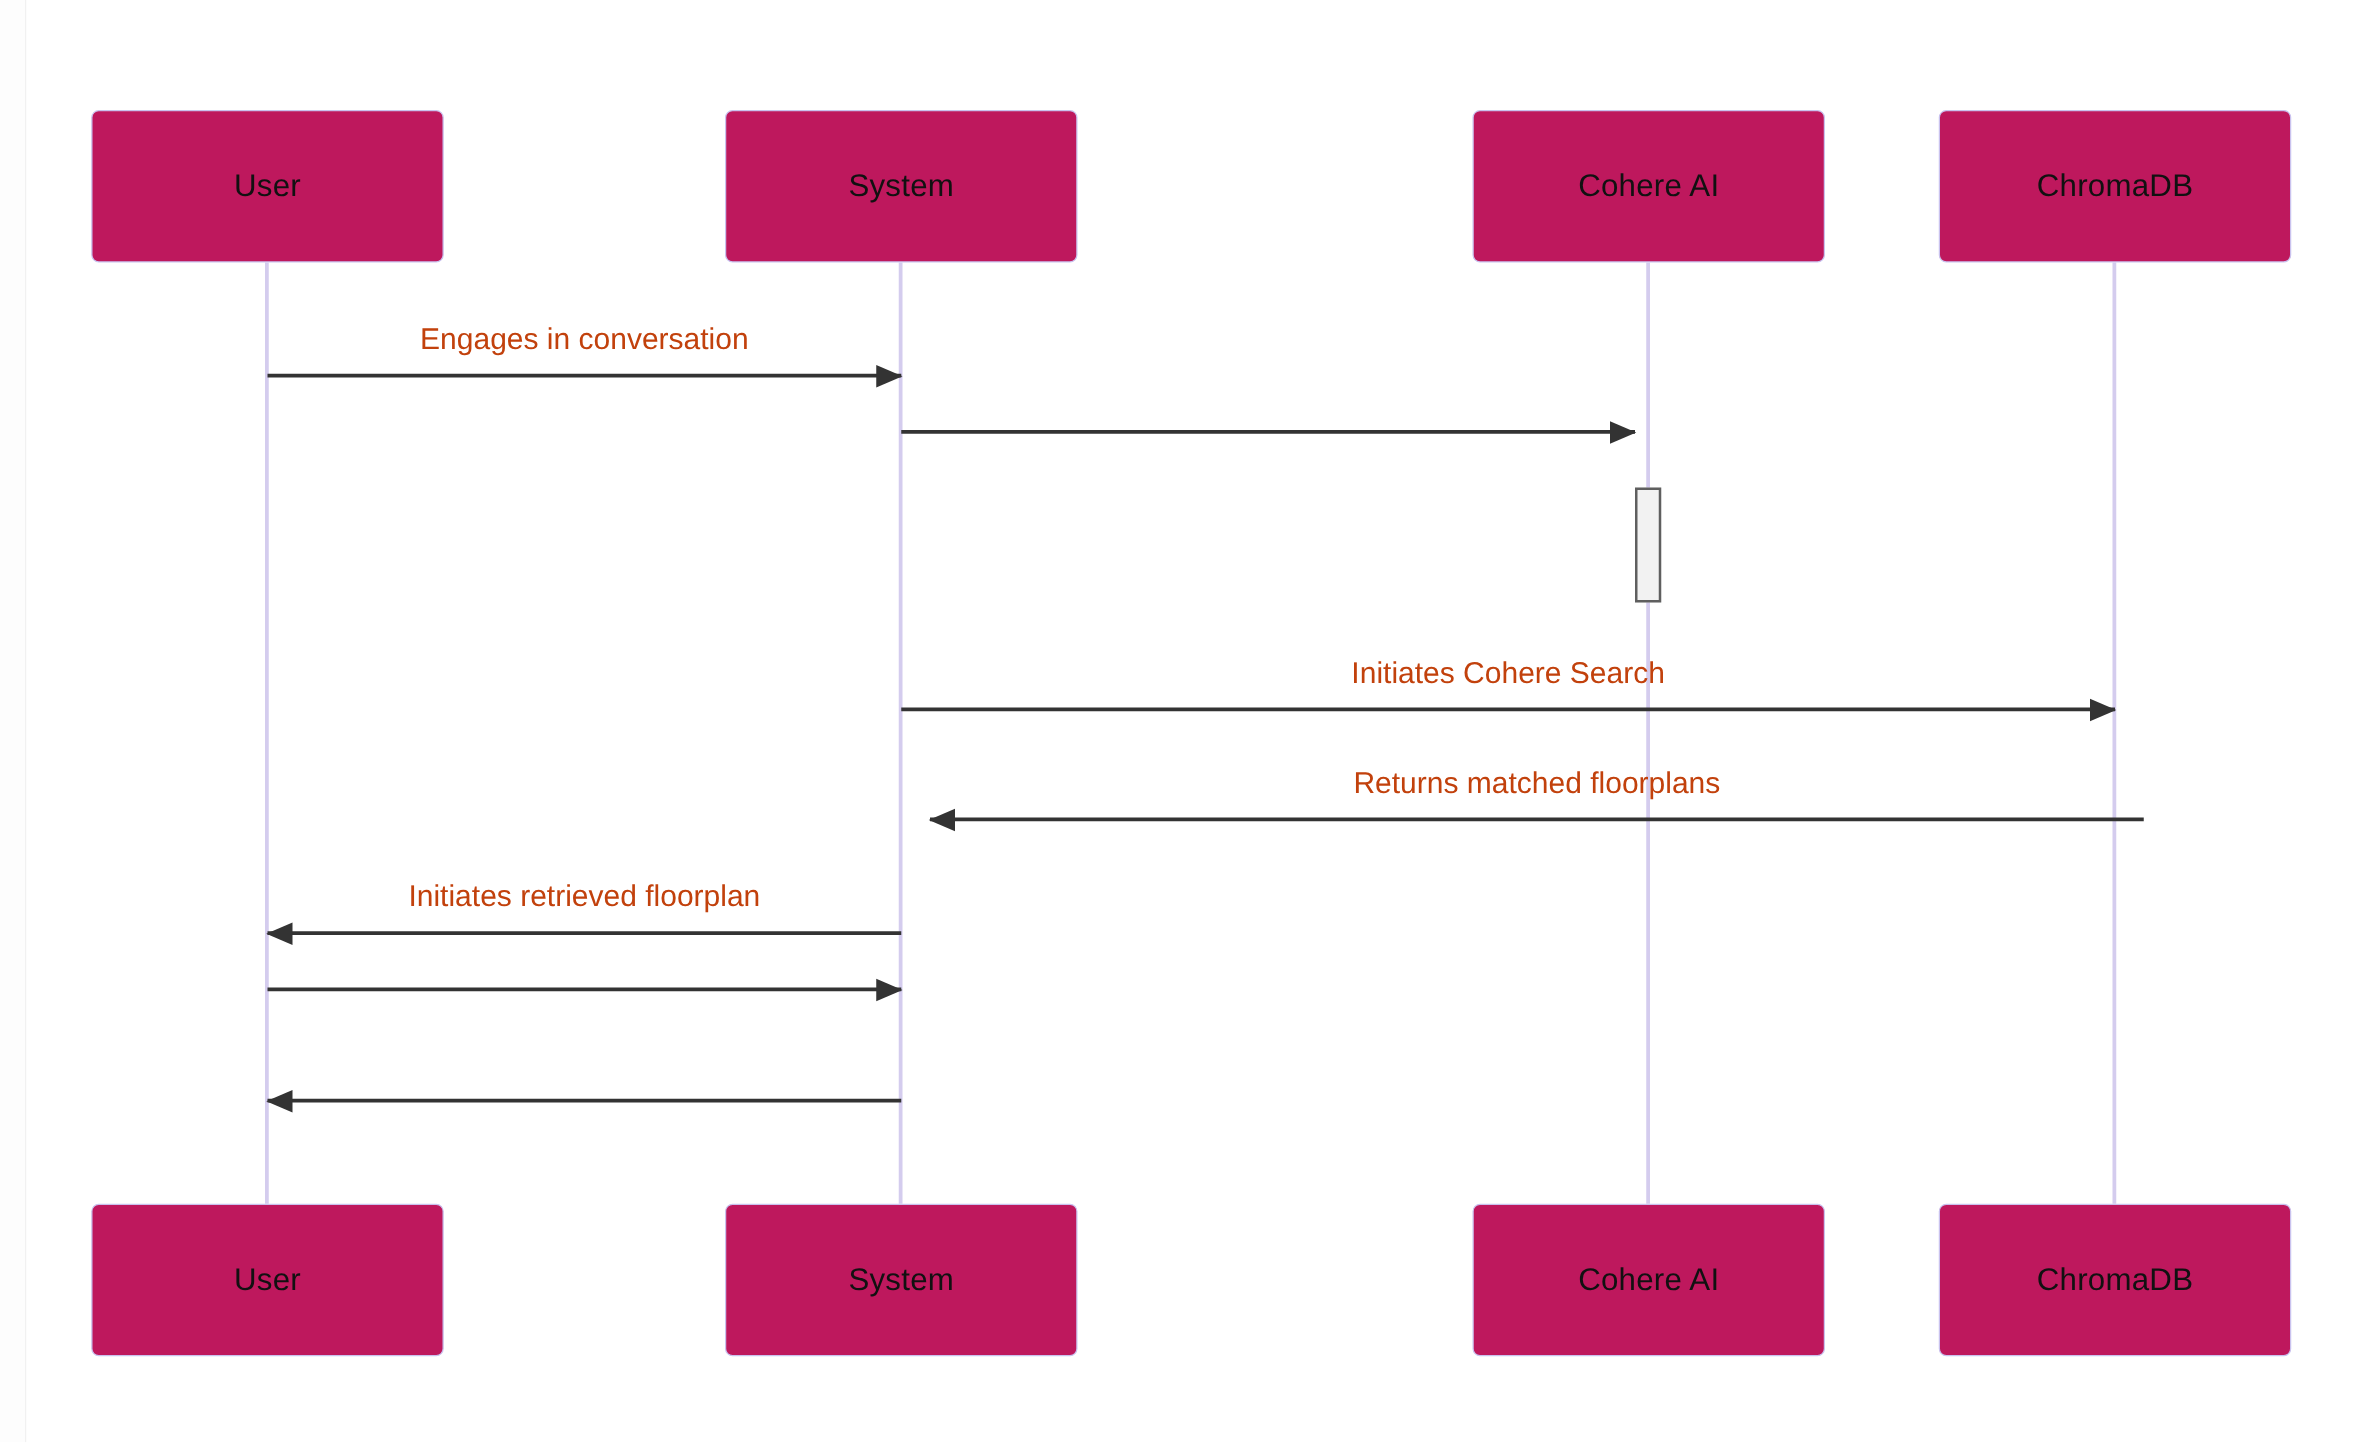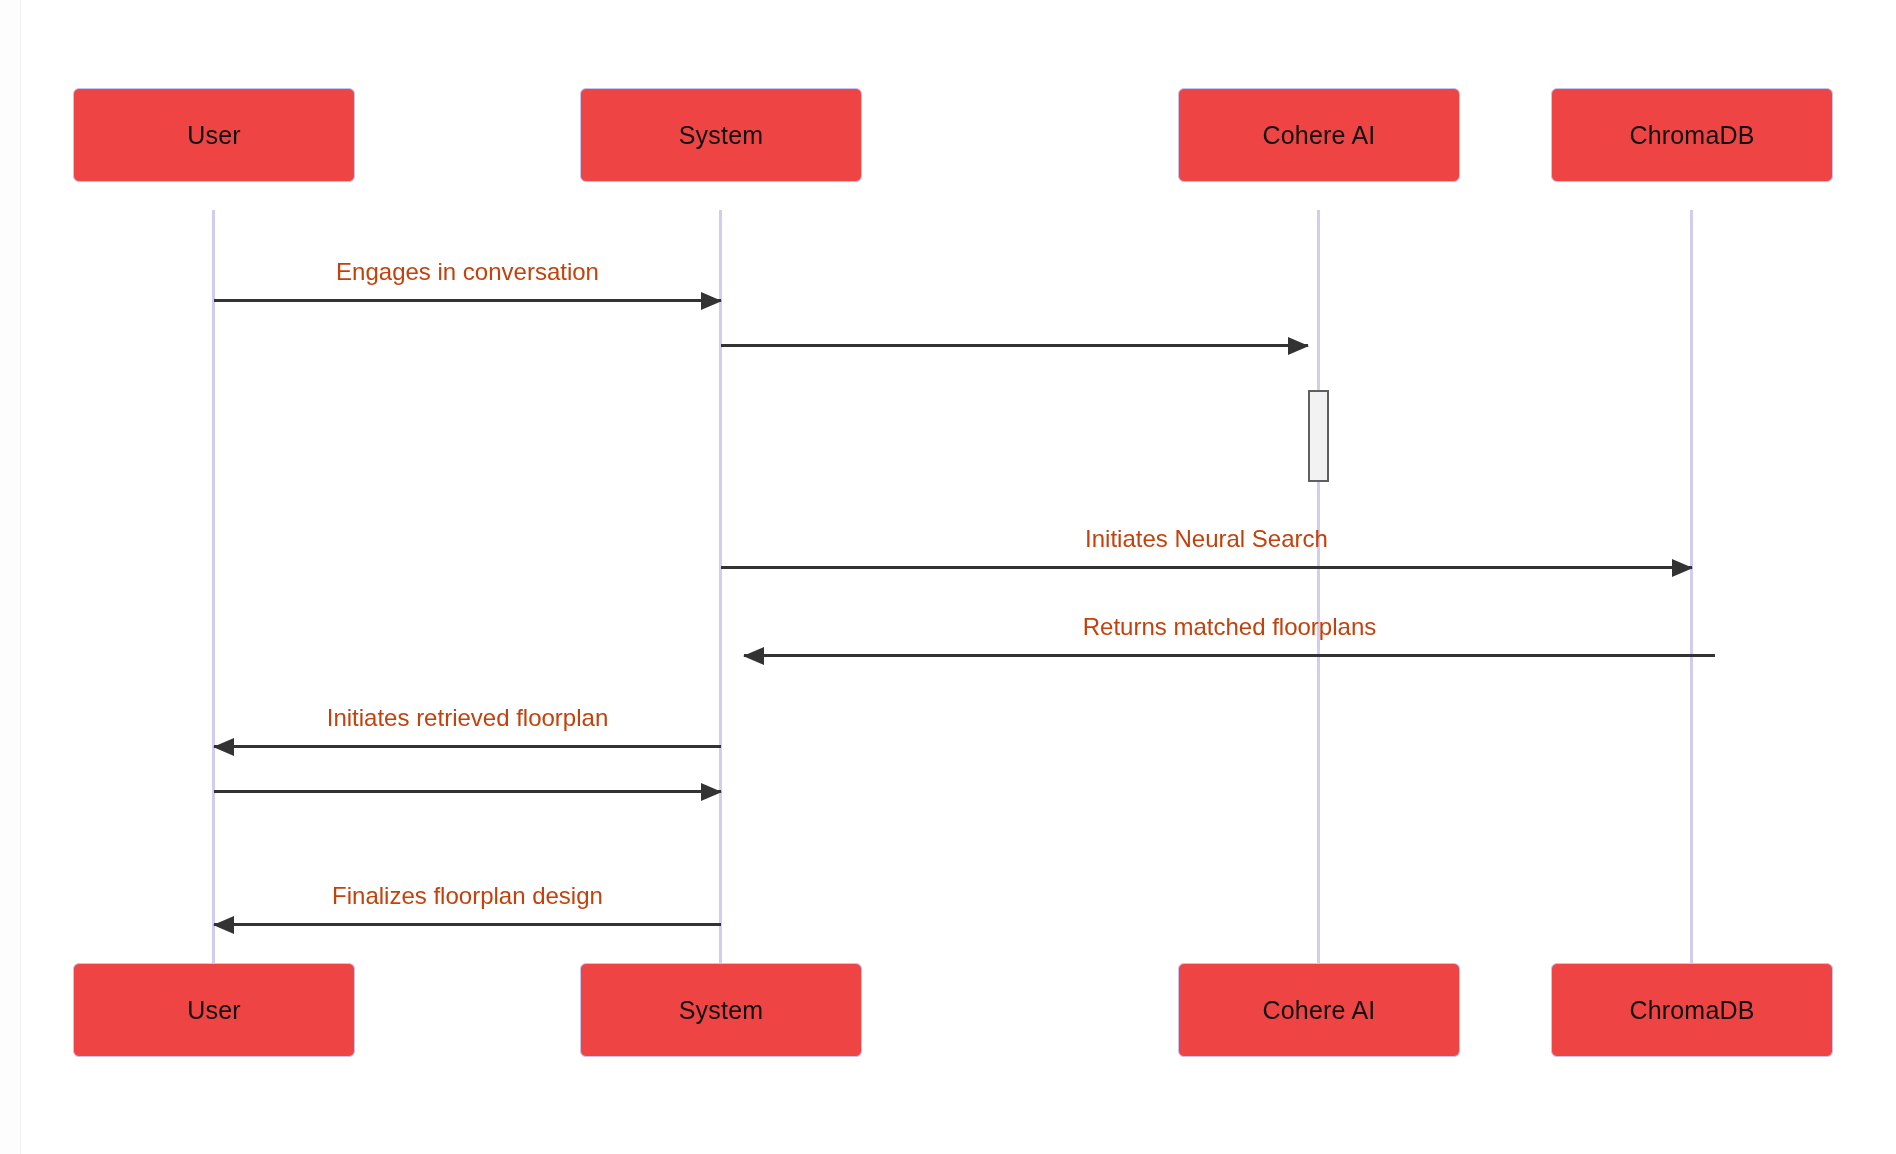--- a/index.html
+++ b/index.html
@@ -19,22 +19,22 @@
     position: absolute;
     left: 0; top: 0;
     width: 20px; height: 100%;
     background: #fdfdfd;
     border-right: 1px solid #f1f1f1;
   }
   
   .actor {
     position: absolute;
     width: 282px;
-    height: 94px;
-    background: #ef4444;
+    height: 122px;
+    background: #be185d;
     border: 1.5px solid #c9c2ee;
     border-radius: 6px;
     display: flex;
     align-items: center;
     justify-content: center;
     z-index: 4;
     box-sizing: border-box;
   }
   .actor-label {
     font-size: 25px;
@@ -140,40 +140,39 @@
     <div class="msg-label">Engages in conversation</div>
     <div class="msg-line arrow-right"></div>
   </div>
 
   <div class="msg" style="left:721px;top:344px;width:587px">
     <div class="msg-line arrow-right"></div>
   </div>
 
 
   <div class="msg" style="left:721px;top:522px;width:971px">
-    <div class="msg-label">Initiates Neural Search</div>
+    <div class="msg-label">Initiates Cohere Search</div>
     <div class="msg-line arrow-right"></div>
   </div>
 
   <div class="msg" style="left:744px;top:610px;width:971px">
     <div class="msg-label">Returns matched floorplans</div>
     <div class="msg-line arrow-left"></div>
   </div>
 
   <div class="msg" style="left:214px;top:701px;width:507px">
     <div class="msg-label">Initiates retrieved floorplan</div>
     <div class="msg-line arrow-left"></div>
   </div>
 
   <div class="msg" style="left:214px;top:790px;width:507px">
     <div class="msg-line arrow-right"></div>
   </div>
 
   <div class="msg" style="left:214px;top:879px;width:507px">
-    <div class="msg-label">Finalizes floorplan design</div>
     <div class="msg-line arrow-left"></div>
   </div>
 
   <div class="actor" style="left:73px;top:963px">
     <span class="actor-label">User</span>
   </div>
   <div class="actor" style="left:580px;top:963px">
     <span class="actor-label">System</span>
   </div>
   <div class="actor" style="left:1178px;top:963px">

